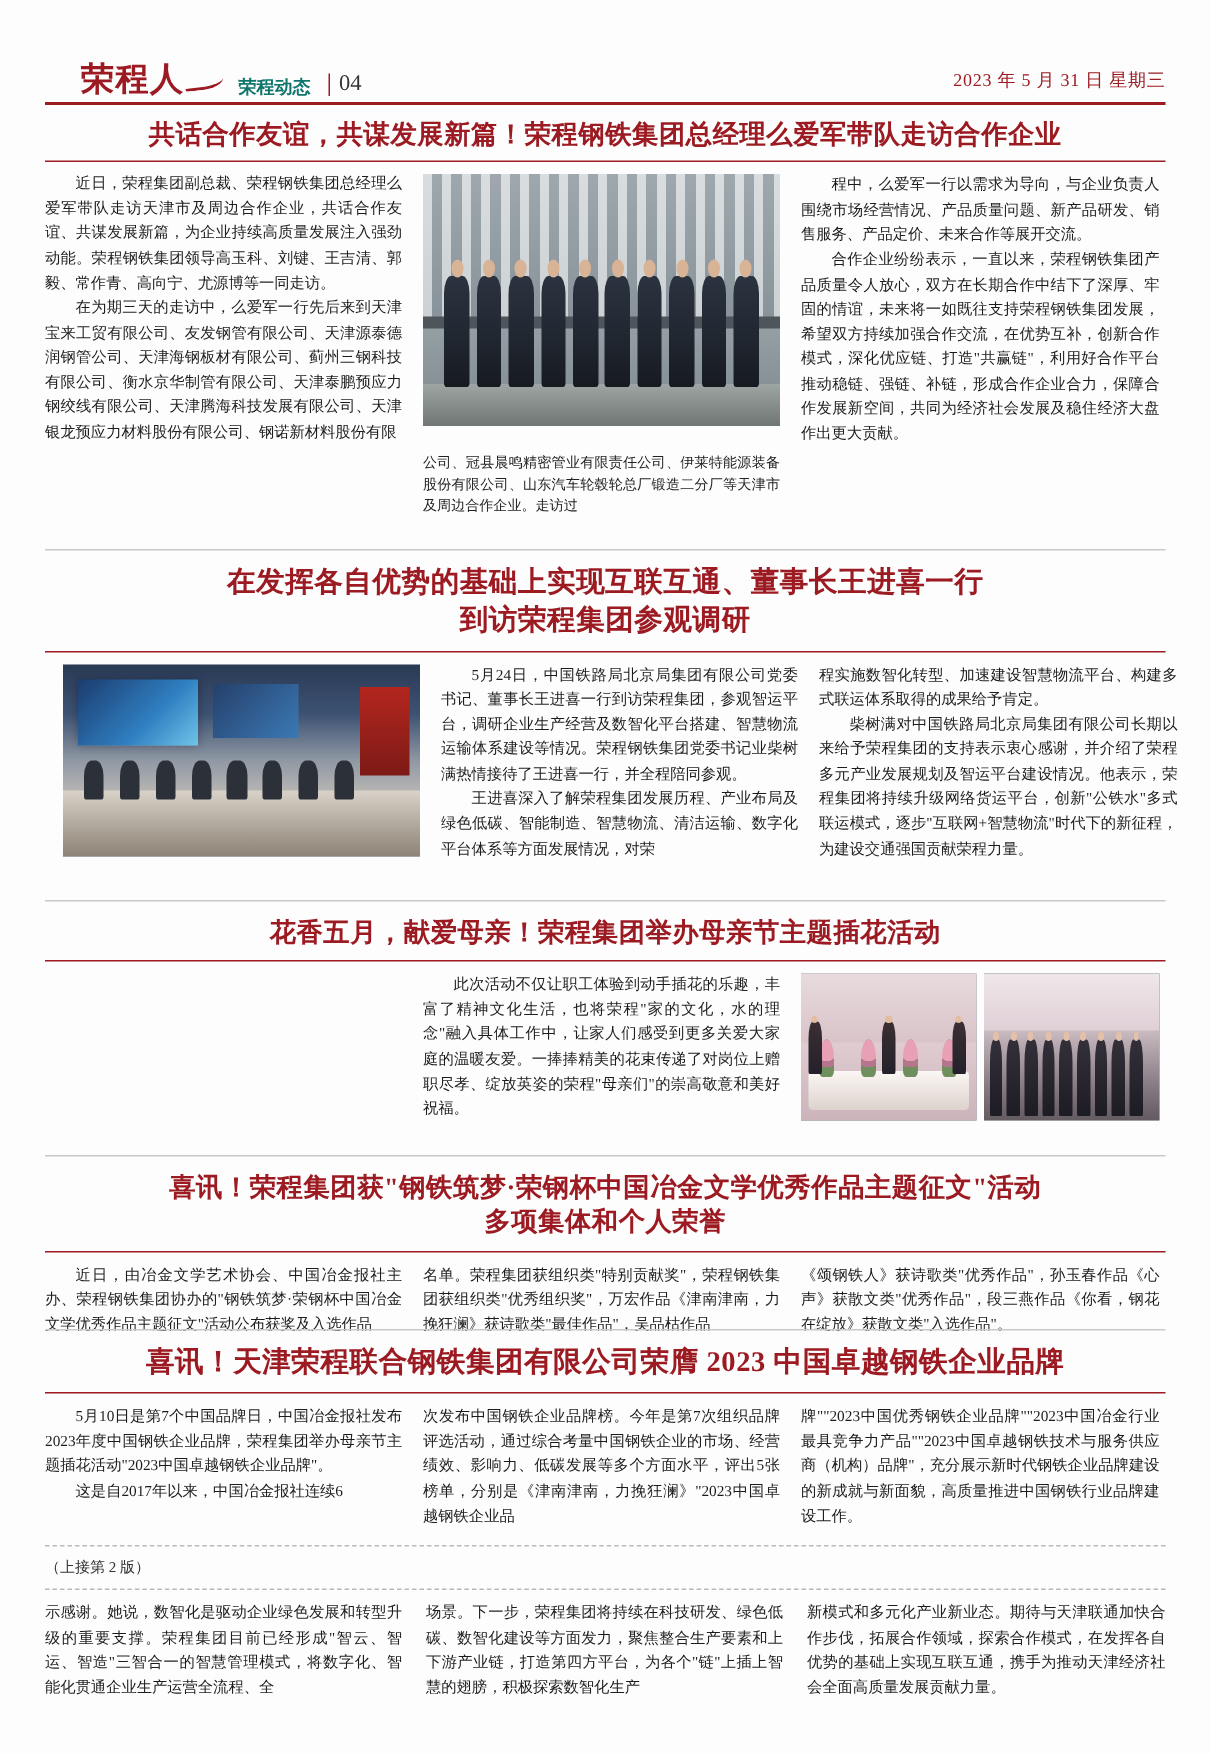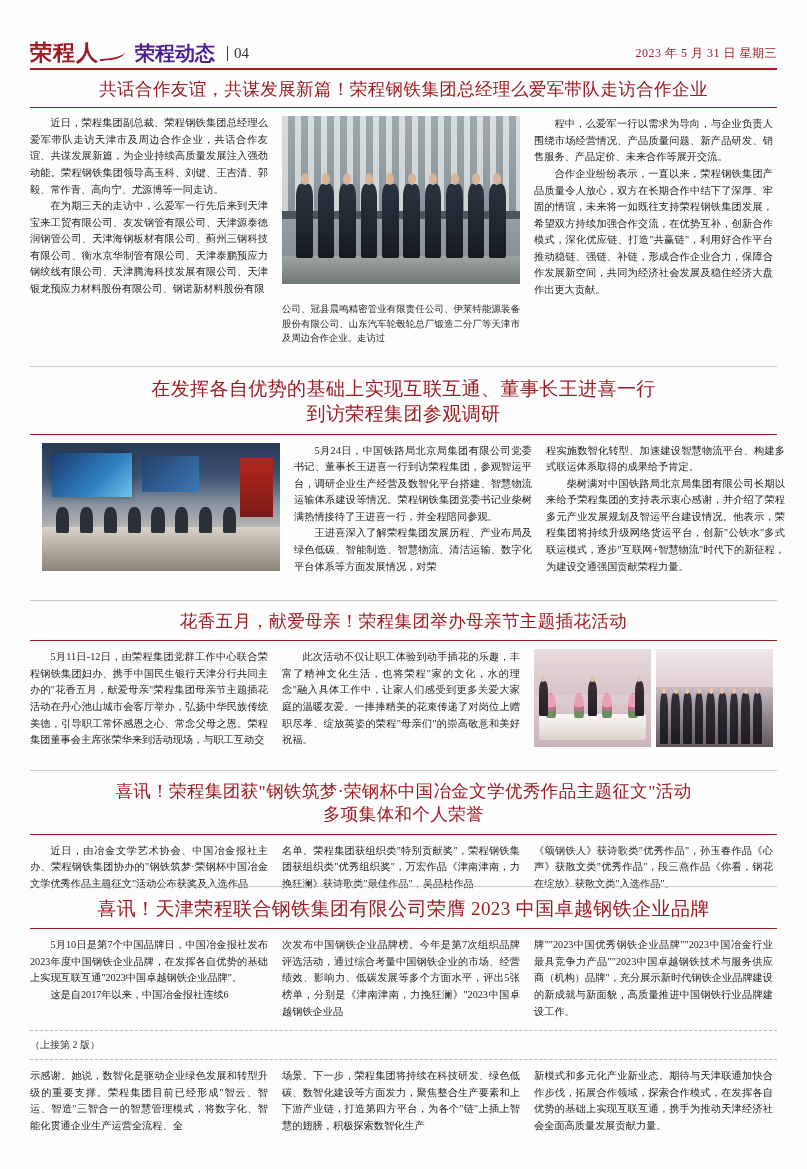--- a/index.html
+++ b/index.html
@@ -24,21 +24,21 @@
   .masthead {
     position: absolute;
     left: 30px; top: 30px;
     width: 747px;
     height: 40px;
     border-bottom: 2.5px solid #9c1a21;
     display: flex;
     align-items: flex-end;
     justify-content: space-between;
   }
-  .mast-left { display: flex; align-items: center; gap: 10px; padding-bottom: 4px; }
+  .mast-left { display: flex; align-items: flex-end; gap: 10px; padding-bottom: 4px; margin-left: 24px; }
   .logo {
     font-family: "Liberation Serif", serif;
     font-size: 22px;
     font-weight: bold;
     color: #9c1a21;
     letter-spacing: 1px;
     line-height: 1;
     position: relative;
     white-space: nowrap;
   }
@@ -52,23 +52,23 @@
   .logo .swash:after {
     content: "";
     position: absolute;
     left: 0; bottom: 2px;
     width: 26px; height: 10px;
     border-bottom: 2px solid #9c1a21;
     border-radius: 0 0 60% 10%;
     transform: rotate(-6deg);
   }
   .section-name {
-    font-size: 20px;
+    font-size: 12px;
     font-weight: bold;
-    color: #4c1d95;
+    color: #0f766e;
     line-height: 1;
     white-space: nowrap;
   }
   .section-num {
     font-size: 15px;
     color: #333;
     border-left: 1.5px solid #9c1a21;
     padding-left: 6px;
     margin-left: 2px;
     line-height: 1;
@@ -77,21 +77,21 @@
     font-size: 12px;
     color: #9c1a21;
     padding-bottom: 6px;
     white-space: nowrap;
     letter-spacing: .5px;
   }
   
   .article { position: absolute; }
   .headline {
     text-align: center;
-    font-weight: normal;
+    font-weight: bold;
     color: #9c1a21;
     line-height: 1.34;
     letter-spacing: .4px;
   }
   .h-main { font-size: 17.5px; }
   .h-big { font-size: 19px; }
   .rule-red {
     border-top: 1.6px solid #9c1a21;
     width: 100%;
   }
@@ -322,21 +322,20 @@
       </div>
     </div>
   </div>
 
   <div class="article" style="left:30px; top:600px; width:747px;">
     <div class="rule-thin"></div>
     <div class="headline h-main" style="margin-top:9px;">花香五月，献爱母亲！荣程集团举办母亲节主题插花活动</div>
     <div class="rule-red" style="margin-top:7px;"></div>
     <div class="cols" style="margin-top:8px;">
       <div class="col" style="width:238px; flex:0 0 238px;">
-        <p class="body indent">5月11日-12日，由荣程集团党群工作中心联合荣程钢铁集团妇办、携手中国民生银行天津分行共同主办的"花香五月，献爱母亲"荣程集团母亲节主题插花活动在丹心池山城市会客厅举办，弘扬中华民族传统美德，引导职工常怀感恩之心、常念父母之恩。荣程集团董事会主席张荣华来到活动现场，与职工互动交</p>
       </div>
       <div class="col" style="width:238px; flex:0 0 238px;">
         <p class="body indent">此次活动不仅让职工体验到动手插花的乐趣，丰富了精神文化生活，也将荣程"家的文化，水的理念"融入具体工作中，让家人们感受到更多关爱大家庭的温暖友爱。一捧捧精美的花束传递了对岗位上赠职尽孝、绽放英姿的荣程"母亲们"的崇高敬意和美好祝福。</p>
       </div>
       <div class="col" style="width:239px; flex:0 0 239px;">
         <div style="display:flex; gap:5px;">
           <div class="photo pC" style="width:117px; height:98px;">
             <div class="bg"></div>
             <div class="wall"></div>
             <div class="tbl"></div>
@@ -383,37 +382,37 @@
       </div>
     </div>
   </div>
 
   <div class="article" style="left:30px; top:886px; width:747px;">
     <div class="rule-thin"></div>
     <div class="headline h-big" style="margin-top:9px;">喜讯！天津荣程联合钢铁集团有限公司荣膺 2023 中国卓越钢铁企业品牌</div>
     <div class="rule-red" style="margin-top:7px;"></div>
     <div class="cols" style="margin-top:8px;">
       <div class="col" style="width:238px; flex:0 0 238px;">
-        <p class="body indent">5月10日是第7个中国品牌日，中国冶金报社发布2023年度中国钢铁企业品牌，在发挥各自优势的基础上实现互联互通"2023中国卓越钢铁企业品牌"。</p>
+        <p class="body indent">5月10日是第7个中国品牌日，中国冶金报社发布2023年度中国钢铁企业品牌，荣程集团举办母亲节主题插花活动"2023中国卓越钢铁企业品牌"。</p>
         <p class="body indent">这是自2017年以来，中国冶金报社连续6</p>
       </div>
       <div class="col" style="width:238px; flex:0 0 238px;">
         <p class="body">次发布中国钢铁企业品牌榜。今年是第7次组织品牌评选活动，通过综合考量中国钢铁企业的市场、经营绩效、影响力、低碳发展等多个方面水平，评出5张榜单，分别是《津南津南，力挽狂澜》"2023中国卓越钢铁企业品</p>
       </div>
       <div class="col" style="width:239px; flex:0 0 239px;">
         <p class="body">牌""2023中国优秀钢铁企业品牌""2023中国冶金行业最具竞争力产品""2023中国卓越钢铁技术与服务供应商（机构）品牌"，充分展示新时代钢铁企业品牌建设的新成就与新面貌，高质量推进中国钢铁行业品牌建设工作。</p>
       </div>
     </div>
   </div>
 
   <div class="article" style="left:30px; top:1030px; width:747px;">
     <div class="divider-dash"></div>
     <div class="footnote" style="margin-top:7px;">（上接第 2 版）</div>
     <div class="divider-dash" style="margin-top:7px;"></div>
-    <div class="cols" style="margin-top:8px;">
+    <div class="cols" style="margin-top:8px;justify-content:space-between;">
       <div class="col" style="width:238px; flex:0 0 238px;">
         <p class="body">示感谢。她说，数智化是驱动企业绿色发展和转型升级的重要支撑。荣程集团目前已经形成"智云、智运、智造"三智合一的智慧管理模式，将数字化、智能化贯通企业生产运营全流程、全</p>
       </div>
       <div class="col" style="width:238px; flex:0 0 238px;">
         <p class="body">场景。下一步，荣程集团将持续在科技研发、绿色低碳、数智化建设等方面发力，聚焦整合生产要素和上下游产业链，打造第四方平台，为各个"链"上插上智慧的翅膀，积极探索数智化生产</p>
       </div>
       <div class="col" style="width:239px; flex:0 0 239px;">
         <p class="body">新模式和多元化产业新业态。期待与天津联通加快合作步伐，拓展合作领域，探索合作模式，在发挥各自优势的基础上实现互联互通，携手为推动天津经济社会全面高质量发展贡献力量。</p>
       </div>
     </div>

